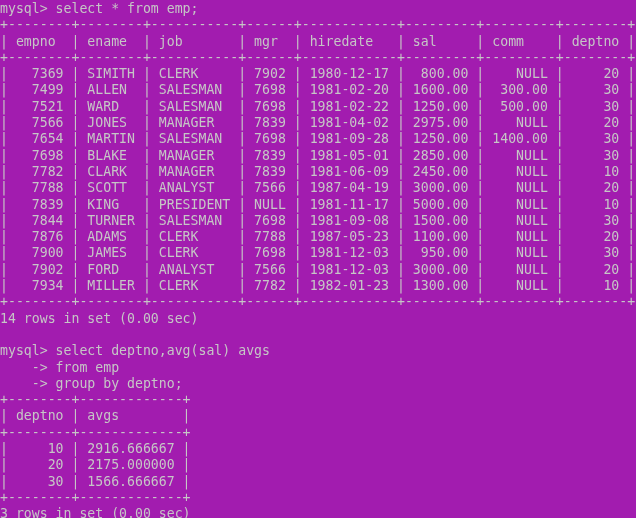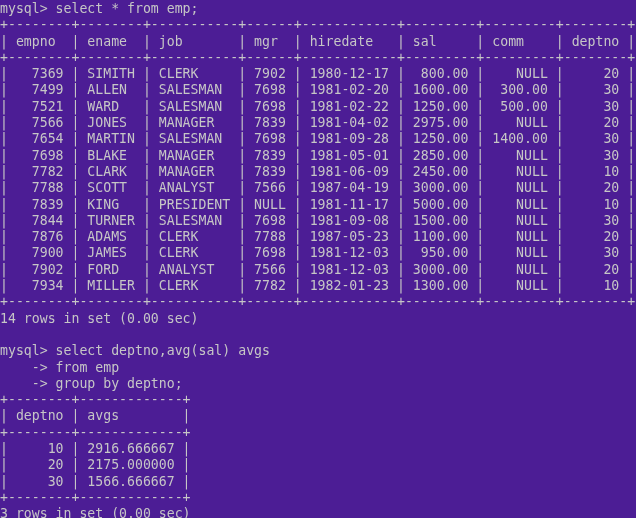--- a/index.html
+++ b/index.html
@@ -9,21 +9,21 @@
     background: #000000;
   }
   body {
     width: 636px;
     height: 518px;
     overflow: hidden;
   }
   #terminal {
     width: 636px;
     height: 518px;
-    background: #4c1d95;
+    background: #a21caf;
     color: #c6c6c6;
     font-family: "DejaVu Sans Mono", "Liberation Mono", monospace;
     font-size: 13.2px;
     line-height: 16.3px;
     letter-spacing: 0px;
     white-space: pre;
     padding: 1px 0 0 0;
     box-sizing: border-box;
     overflow: hidden;
   }

